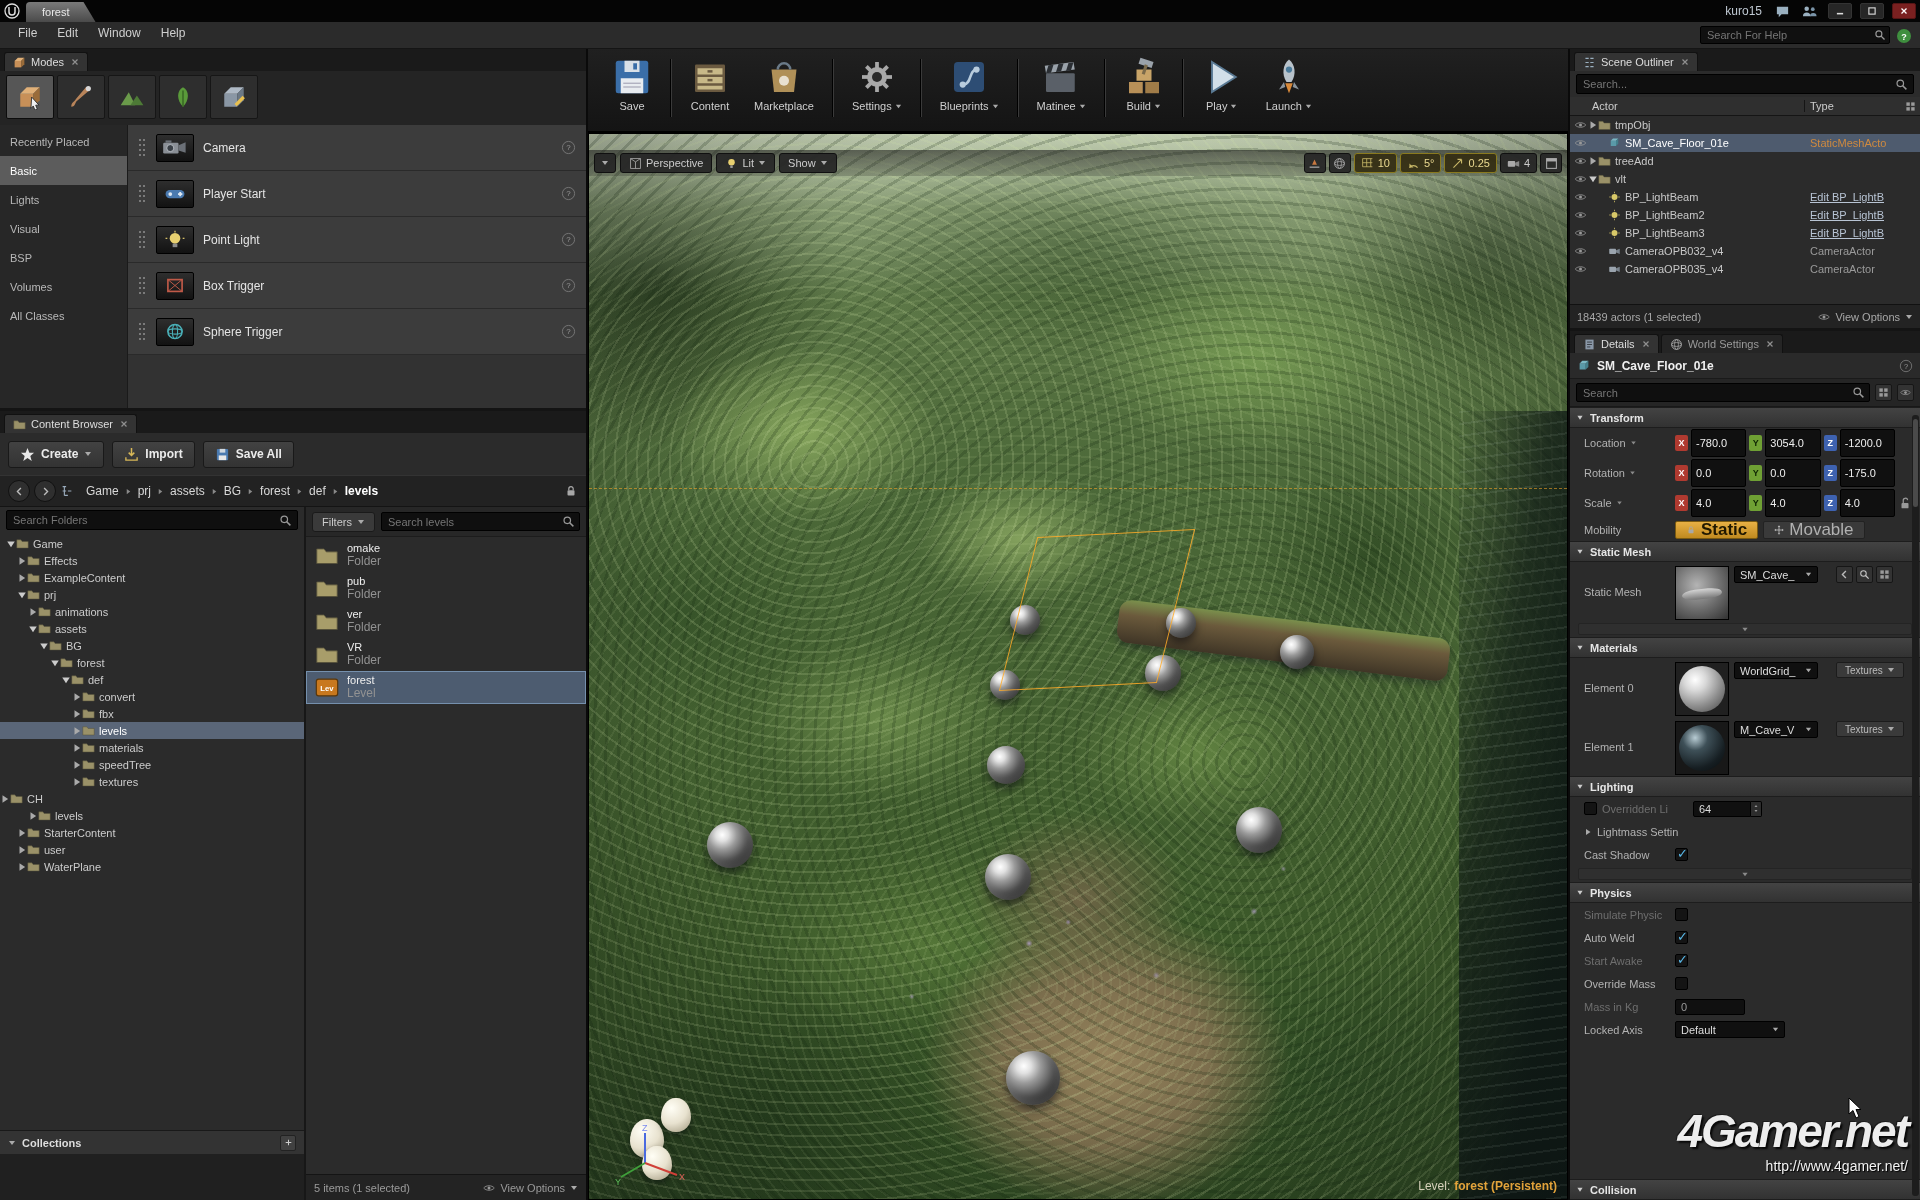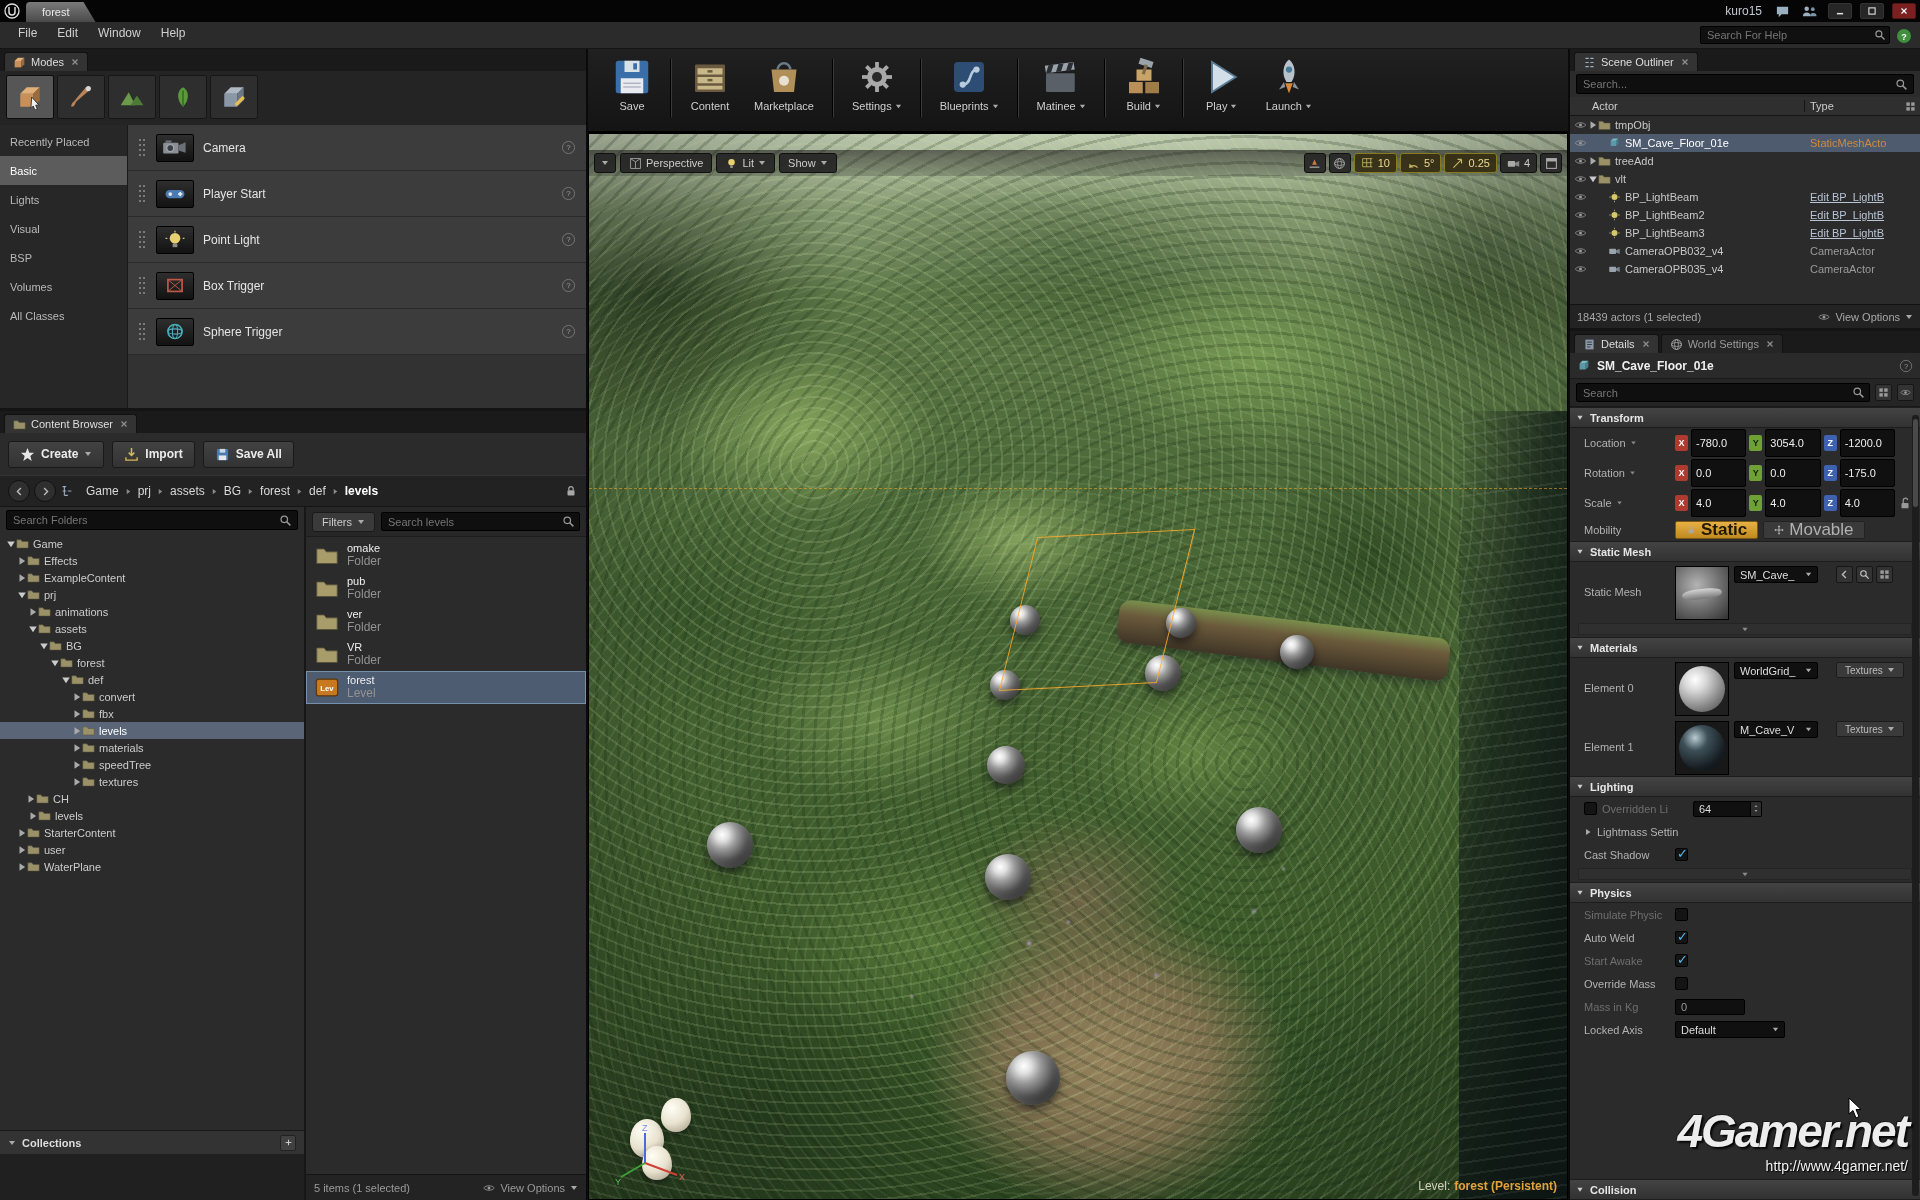--- a/index.html
+++ b/index.html
@@ -804,21 +804,21 @@
                       <polygon points="2,1 6.5,4 2,7" fill="#aaa"></polygon>
                     </svg>
                   </span>
                   <span class="icon f-icon">
                     <svg viewBox="0 0 16 13">
                       <path d="M1 2 h5 l1.5 2 H15 v8 H1 z" fill="#9a9168" stroke="#55503a" stroke-width="0.6"></path>
                     </svg>
                   </span>
                   <span>textures</span>
                 </div>
-                <div class="tree-row" style=" margin-left: 26px;">
+                <div class="tree-row" style="">
                   <span class="tri">
                     <svg viewBox="0 0 8 8">
                       <polygon points="2,1 6.5,4 2,7" fill="#aaa"></polygon>
                     </svg>
                   </span>
                   <span class="icon f-icon">
                     <svg viewBox="0 0 16 13">
                       <path d="M1 2 h5 l1.5 2 H15 v8 H1 z" fill="#9a9168" stroke="#55503a" stroke-width="0.6"></path>
                     </svg>
                   </span>

